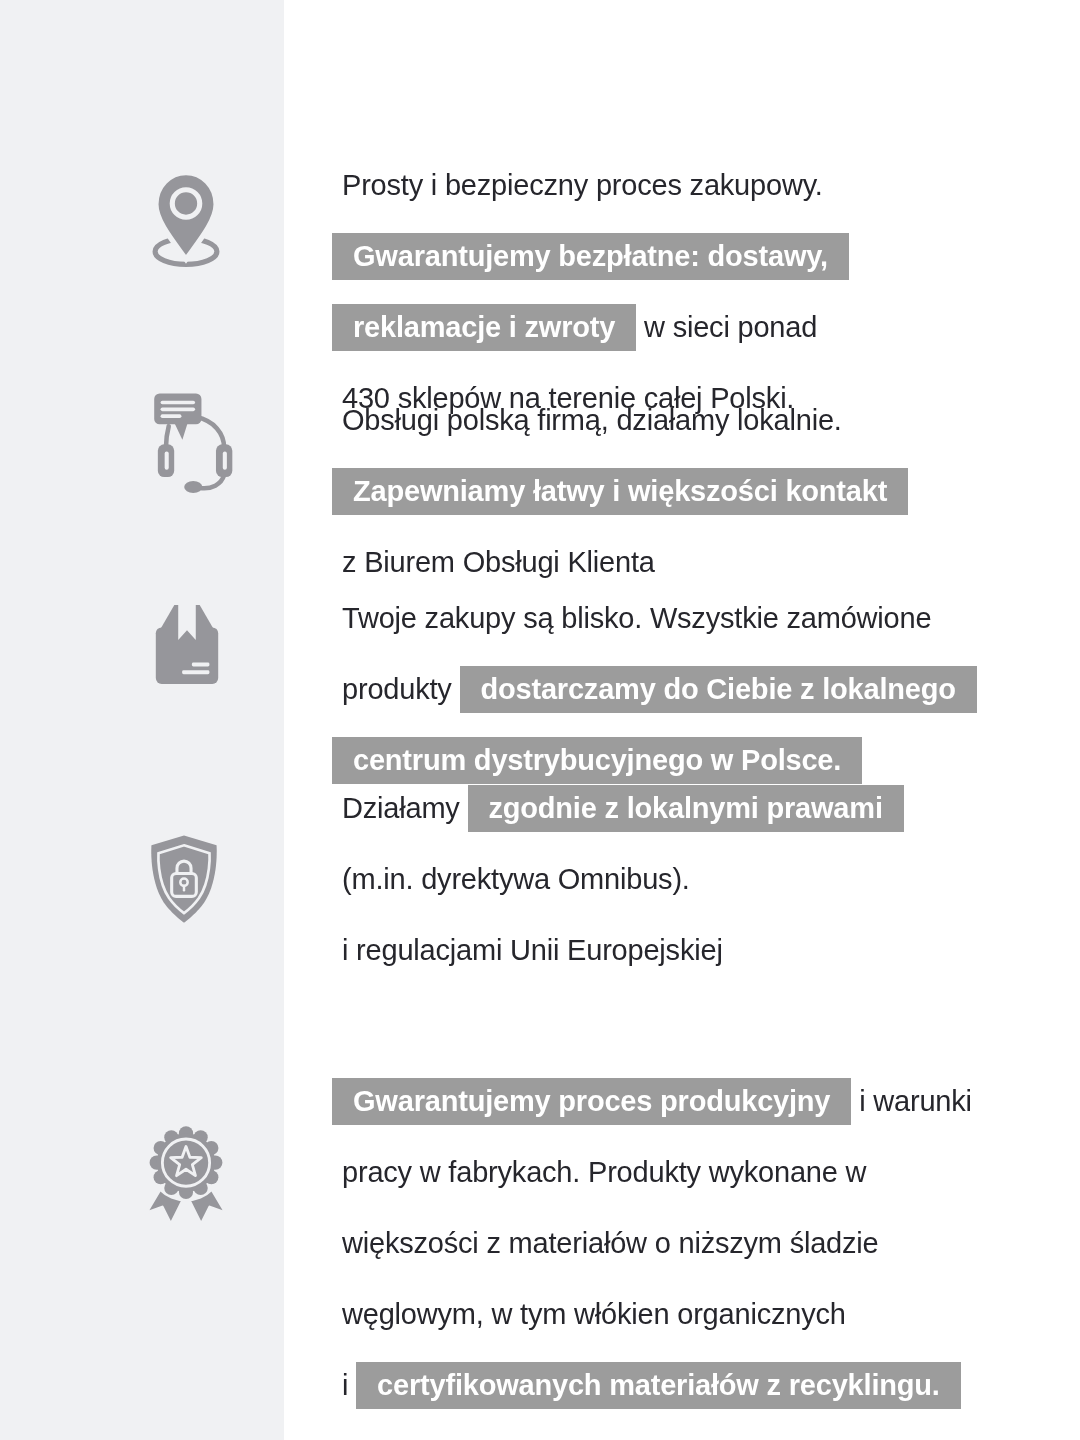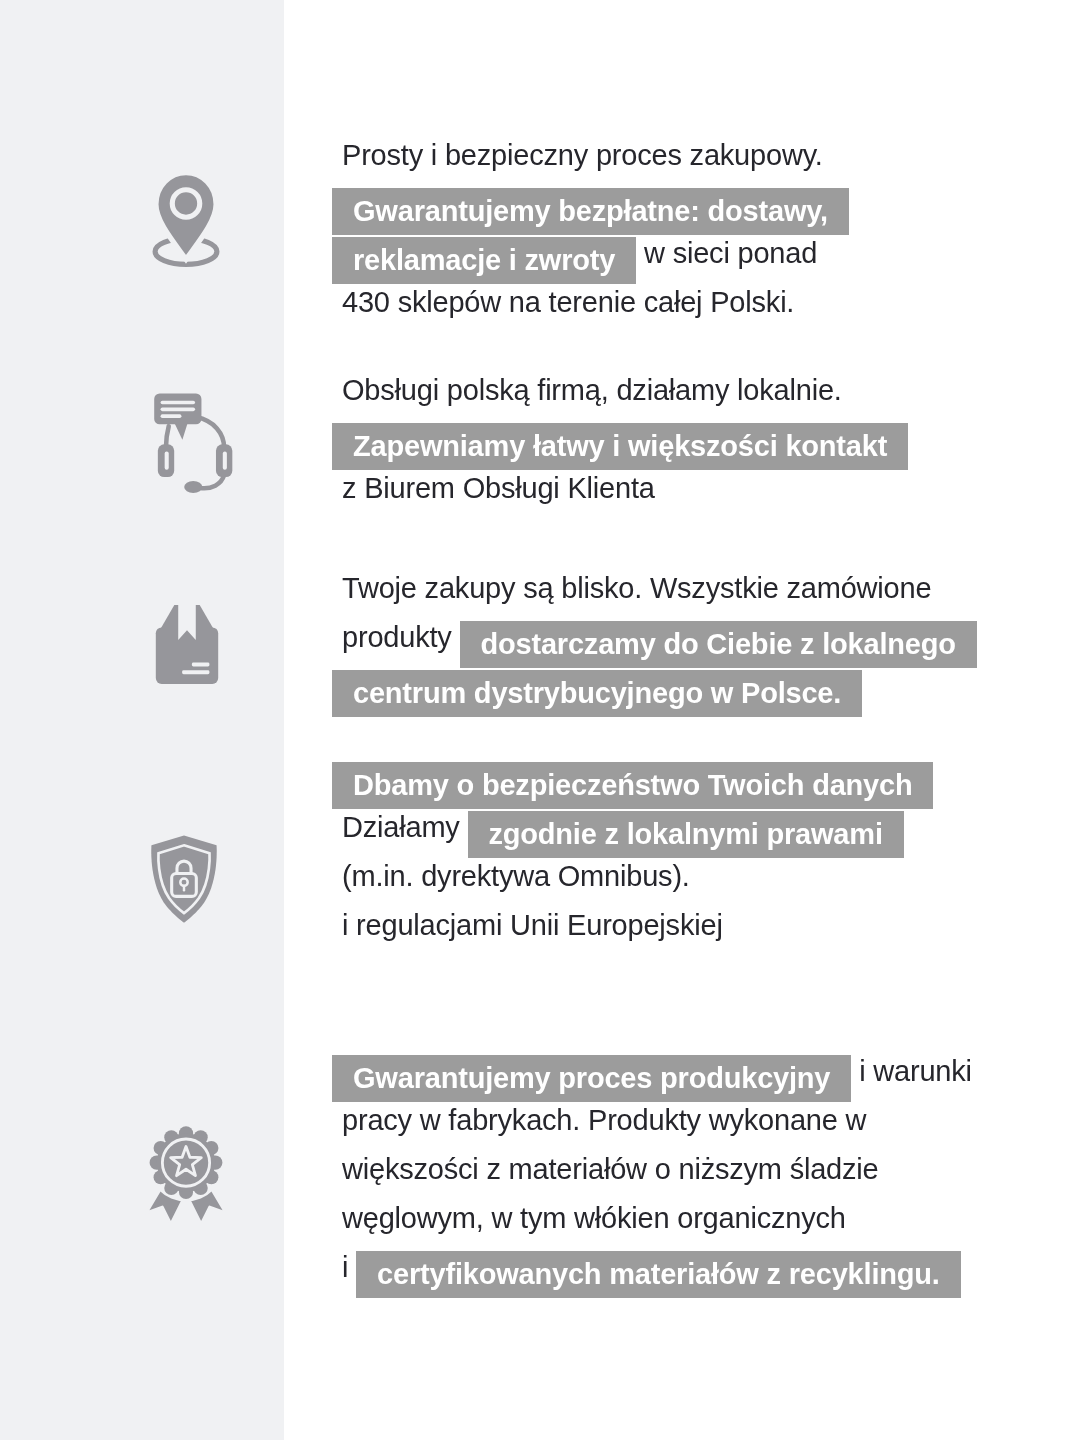--- a/index.html
+++ b/index.html
@@ -17,21 +17,21 @@
     background:var(--page-bg);
     font-family:"Liberation Sans", sans-serif;
   }
   .sidebar{
     position:absolute;left:0;top:0;width:284px;height:1440px;
     background:var(--sidebar-bg);
   }
   .icon{position:absolute;}
   .text-block{position:absolute;left:332px;}
   .line{
-    display:flex;align-items:flex-start;min-height:49px;
+    display:flex;align-items:center;min-height:49px;margin-top:22px;
   }
   .seg{
     white-space:pre;
     color:var(--text);
     font-size:29px;
     letter-spacing:-0.2px;
     line-height:1.15;
   }
   .seg.plain:first-child{margin-left:10px;}
   .seg.hl{
@@ -139,23 +139,20 @@
     <div class="line">
       <span class="seg plain">produkty </span>
       <span class="seg hl">dostarczamy do Ciebie z lokalnego</span>
     </div>
     <div class="line">
       <span class="seg hl">centrum dystrybucyjnego w Polsce.</span>
     </div>
   </div>
 <div class="text-block" style="top:762px">
     <div class="line">
-      <span class="seg hl">Dbamy o bezpieczeństwo Twoich danych</span>
-    </div>
-    <div class="line">
       <span class="seg plain">Działamy </span>
       <span class="seg hl">zgodnie z lokalnymi prawami</span>
     </div>
     <div class="line">
       <span class="seg plain">(m.in. dyrektywa Omnibus).</span>
     </div>
     <div class="line">
       <span class="seg plain">i regulacjami Unii Europejskiej</span>
     </div>
   </div>

